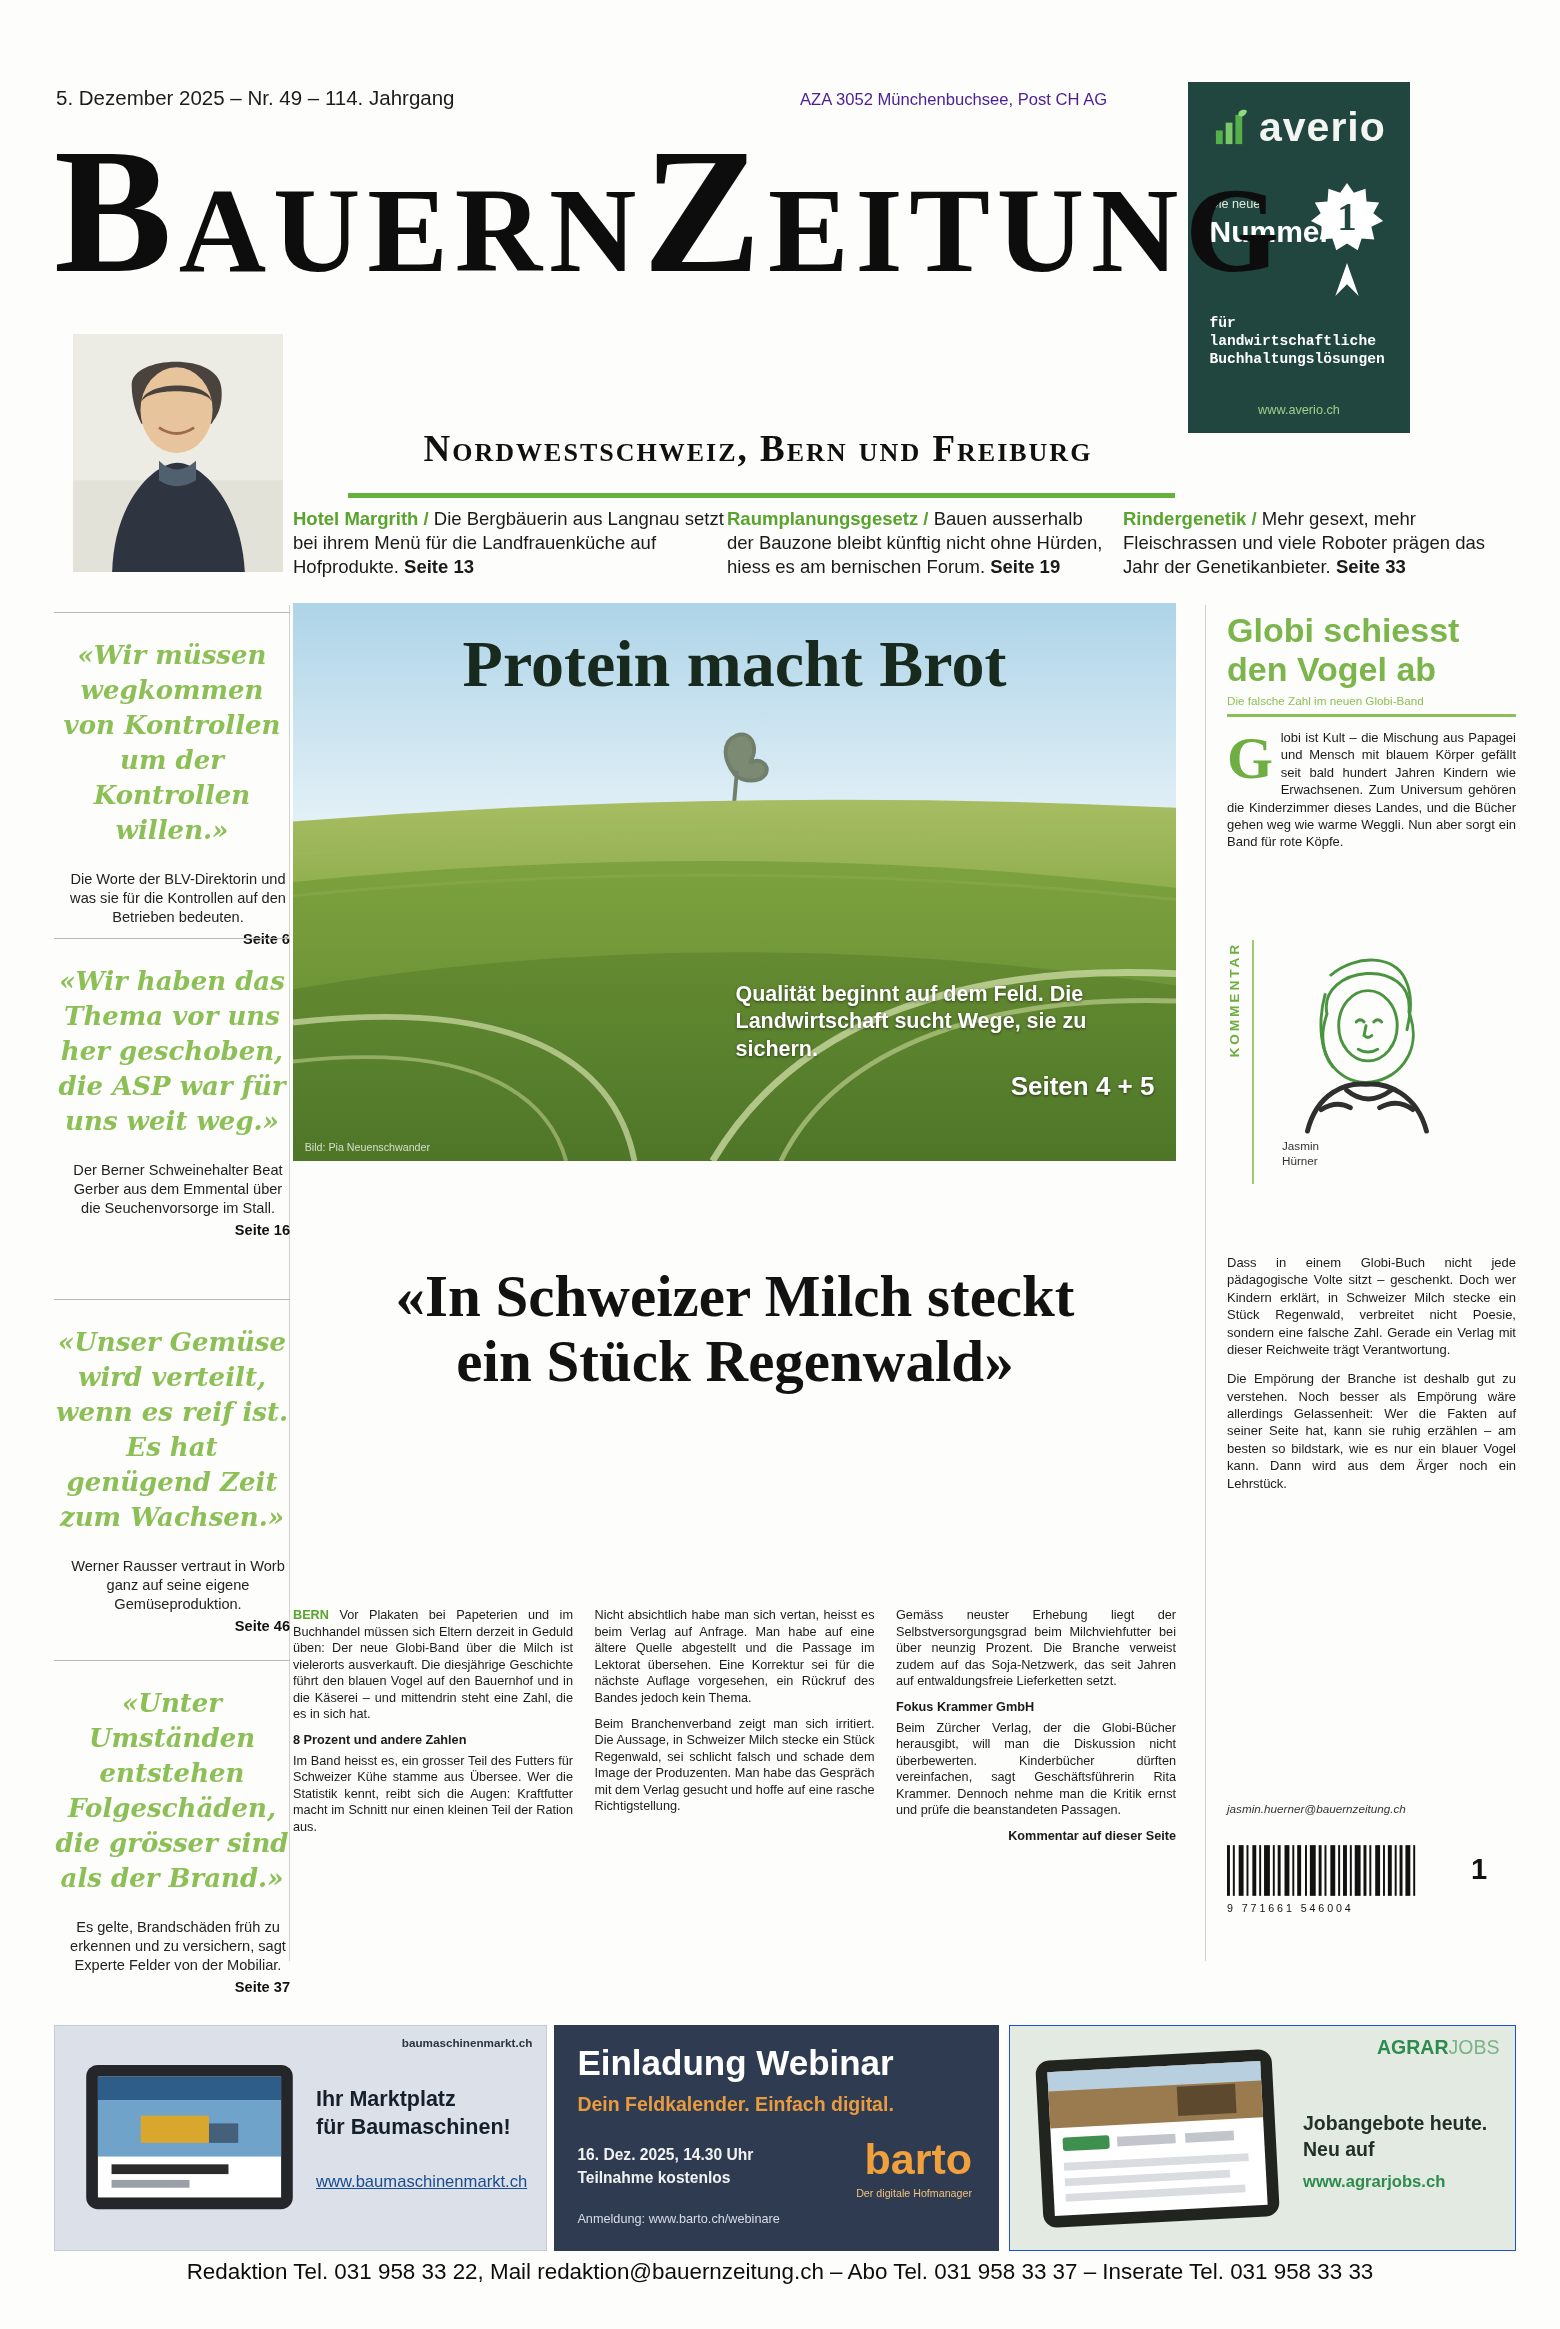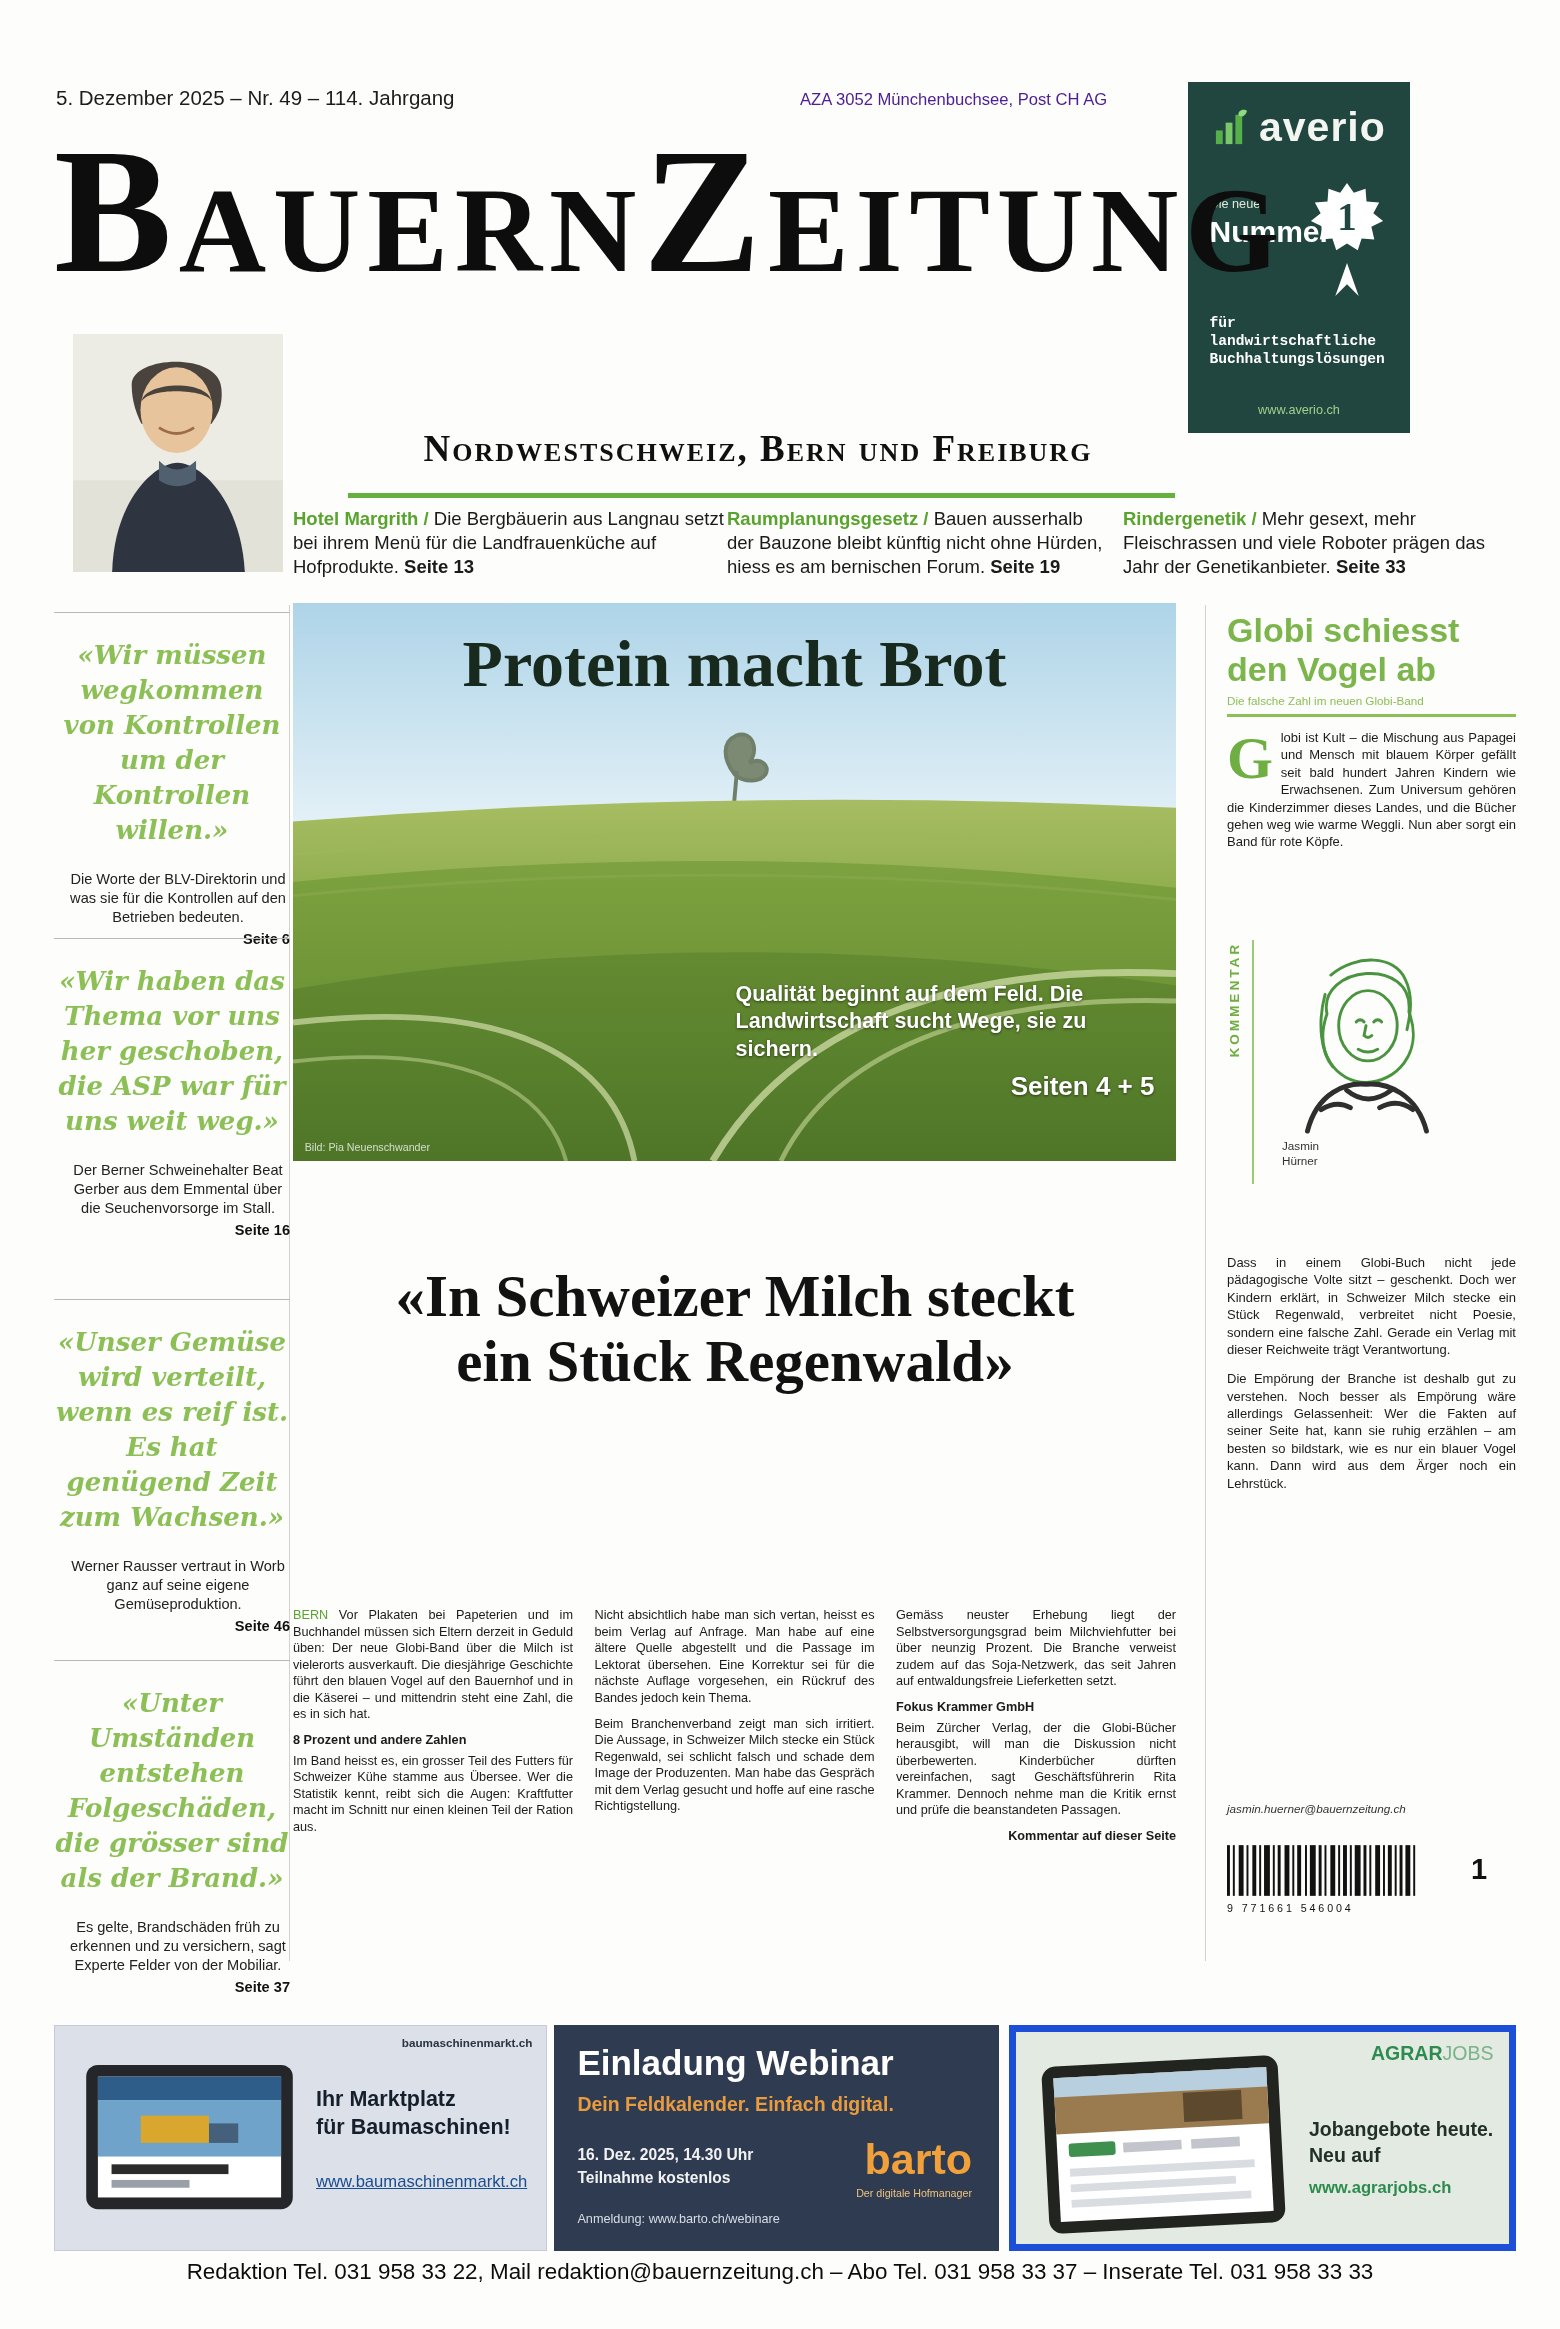--- a/index.html
+++ b/index.html
@@ -66,21 +66,21 @@
   .story-headline{left:293px;top:1264px;width:884px;text-align:center;
         font-family:"Liberation Serif",serif;font-weight:bold;font-size:59px;line-height:1.1;color:#121212;}
   .story-lead{left:353px;top:1527px;width:809px;font-size:18.5px;line-height:1.35;color:#1a1a1a;}
   .llabel{color:#58a42c;font-weight:bold;}
 
   
   .cols{left:293px;top:1607px;width:884px;display:flex;gap:21.5px;}
   .col{width:280px;font-size:12.7px;line-height:1.3;text-align:justify;color:#1b1b1b;}
   .col p{margin:0 0 9.8px 0;}
   .subhead{font-weight:bold;margin:3.9px 0;}
-  .clabel{color:#58a42c;font-weight:normal;}
+  .clabel{color:#58a42c;font-weight:bold;}
   .col-footer{font-weight:bold;text-align:right;}
 
   
   .rail{left:1227px;width:289px;}
   .rail-title{top:611px;font-size:34px;font-weight:bold;color:#7cb54b;line-height:1.15;}
   .rail-sub{top:694px;font-size:11.7px;color:#8cc056;}
   .rail-rule{top:714px;width:289px;height:2.9px;background:#8cc056;}
   .rail-body{font-size:13px;line-height:1.34;text-align:justify;color:#1b1b1b;}
   .rb1{top:729px;}
   .dropcap{float:left;font-family:"Liberation Serif",serif;font-size:59px;line-height:.85;
@@ -103,21 +103,21 @@
   .ad1-corner{position:absolute;right:13.7px;top:9.8px;font-size:11.7px;font-weight:bold;color:#2b3440;}
   .ad1-text{position:absolute;left:261px;top:60px;font-size:21.5px;font-weight:bold;color:#16202c;line-height:1.3;}
   .ad1-url{position:absolute;left:261px;top:146px;font-size:16.6px;color:#1a4d8f;text-decoration:underline;}
   .ad2{left:554px;width:445px;background:#2f3b50;color:#fff;}
   .ad2-h{position:absolute;left:23.4px;top:17.6px;font-size:35px;font-weight:bold;color:#fff;}
   .ad2-sub{position:absolute;left:23.4px;top:68px;font-size:19.5px;font-weight:bold;color:#e89c3f;}
   .ad2-when{position:absolute;left:23.4px;top:119px;font-size:15.6px;font-weight:bold;line-height:1.45;color:#f2f2f2;}
   .ad2-note{position:absolute;left:23.4px;top:187px;font-size:12.7px;color:#d9dee6;}
   .barto{position:absolute;right:27px;top:113px;font-size:43px;font-weight:bold;color:#f0a13c;line-height:1;}
   .barto-tag{position:absolute;right:27px;top:162px;font-size:10.7px;color:#f0c27c;}
-  .ad3{left:1009px;width:507px;background:#e3eae1;border:7px solid #1d4ed8;padding-left:40px;}
+  .ad3{left:1009px;width:507px;background:#e3eae1;border:1px solid #1d4ed8;padding-left:40px;}
   .ad3-logo{position:absolute;right:15.6px;top:9.8px;font-size:19.5px;font-weight:bold;color:#2e8b4f;}
   .ad3-logo .lite{font-weight:normal;color:#7bb389;}
   .ad3-text{position:absolute;left:293px;top:84px;font-size:19.5px;font-weight:bold;color:#22302a;line-height:1.35;}
   .ad3-url{position:absolute;left:293px;top:146px;font-size:16.6px;font-weight:bold;color:#2e8b4f;}
 
   
   .footer{left:0;top:2259px;width:1560px;text-align:center;font-size:22.4px;color:#0c0c0c;}
 </style>
 </head>
 <body>

